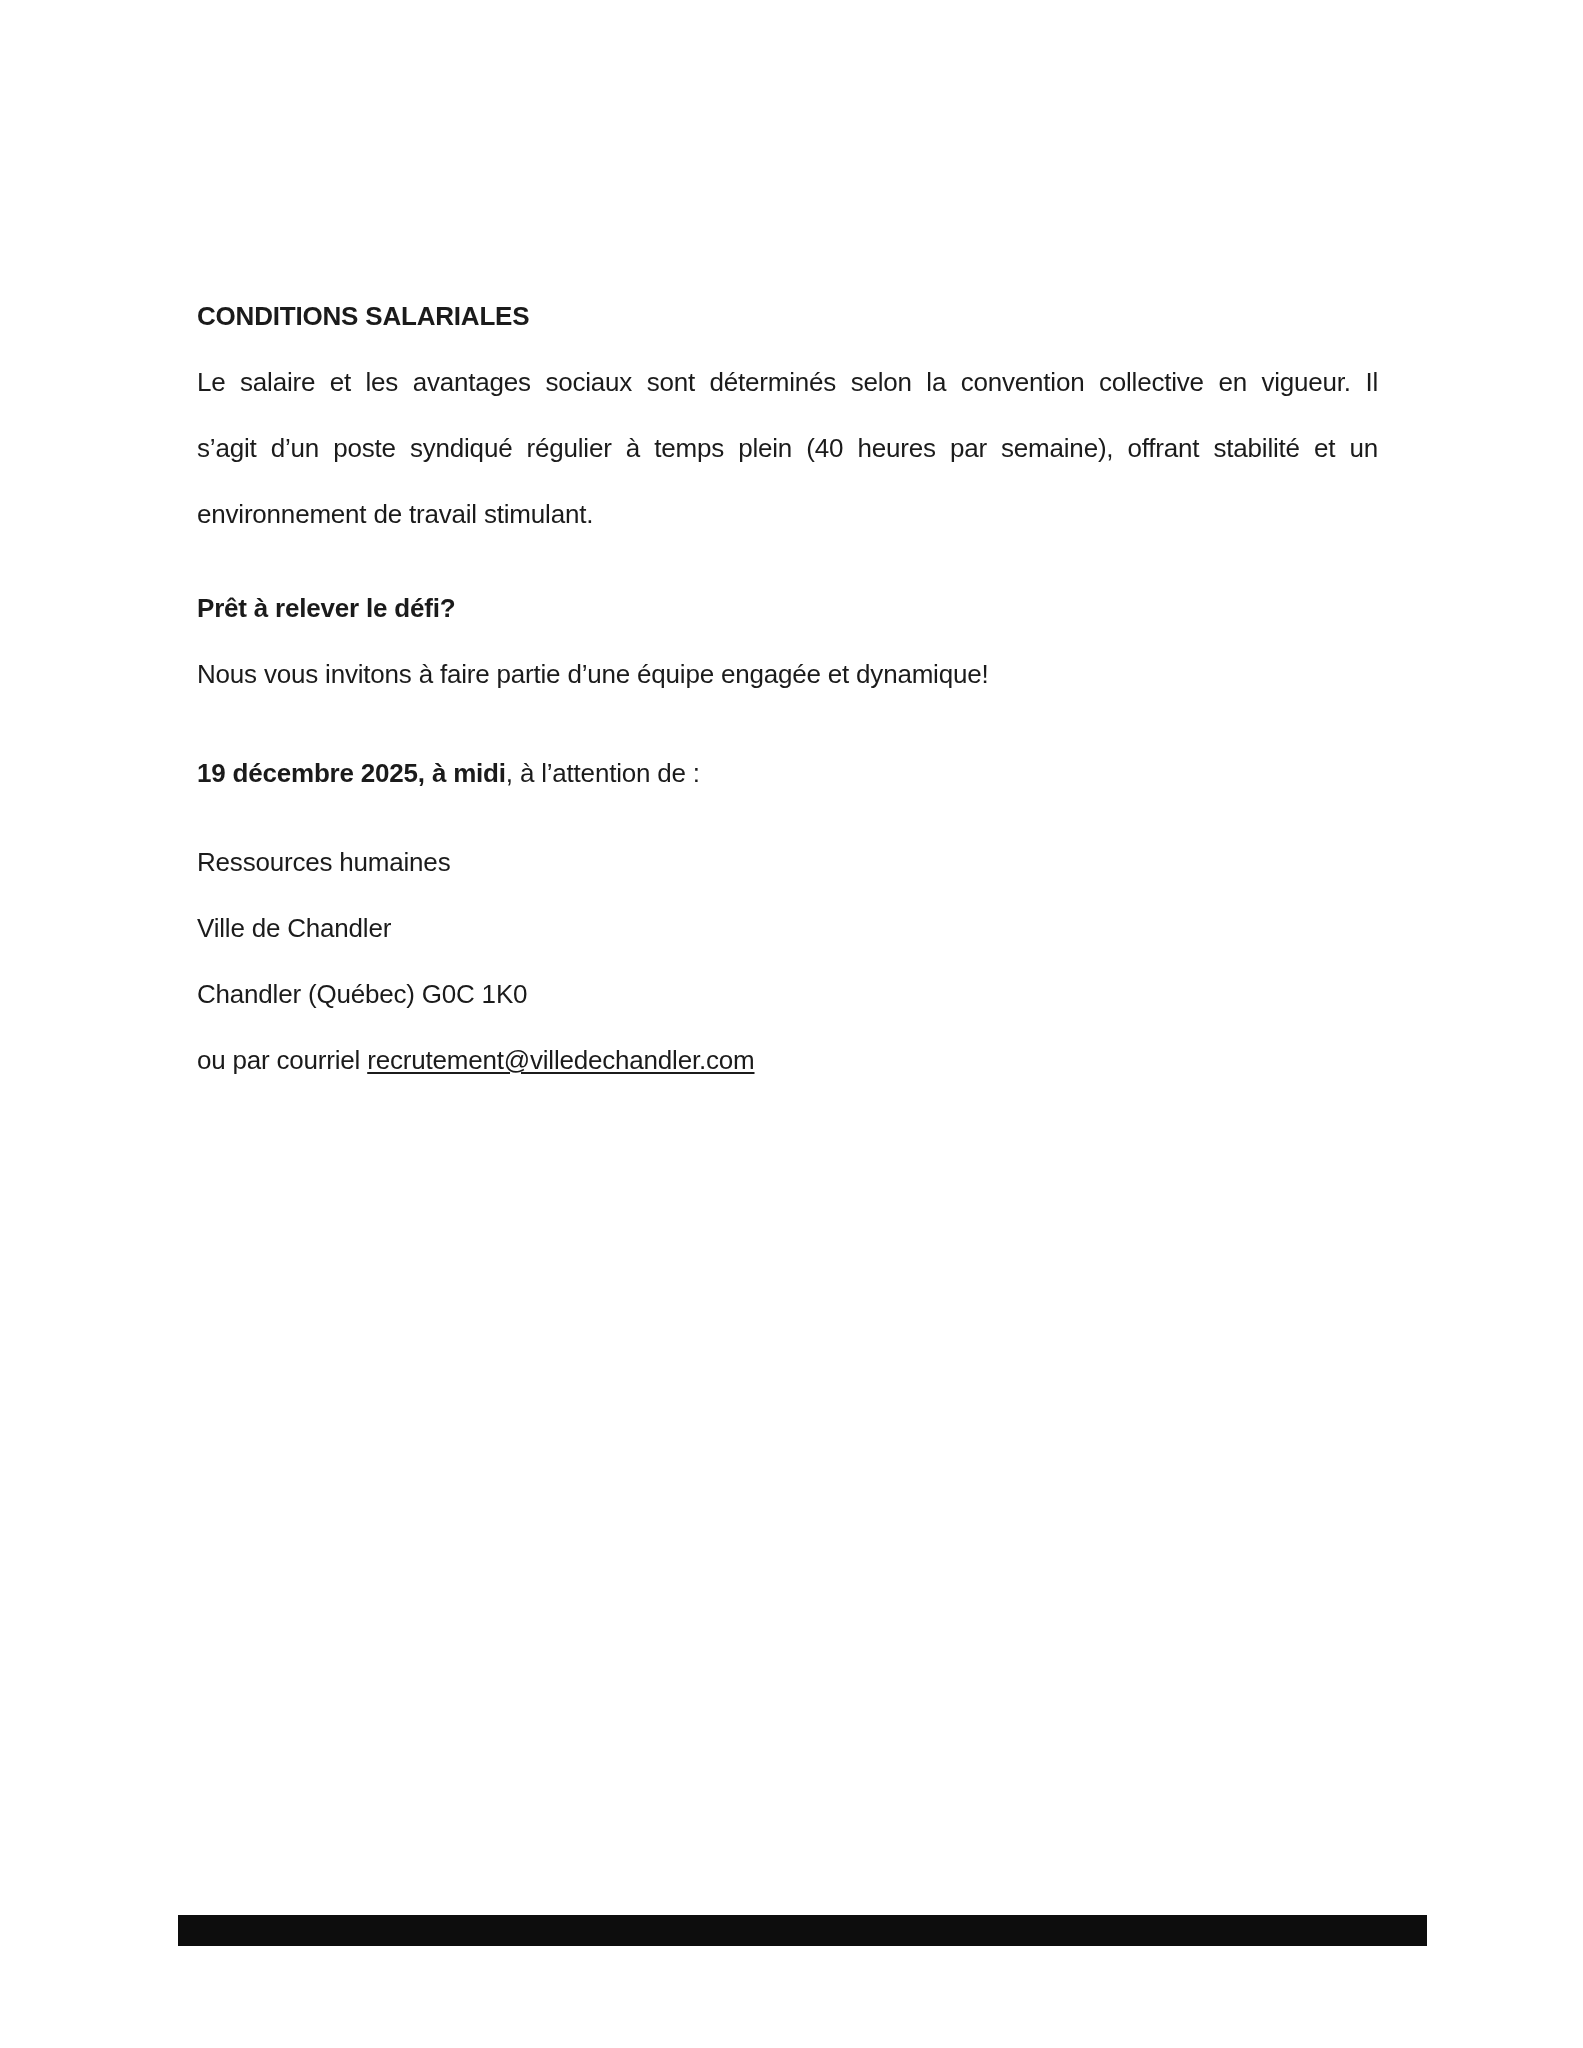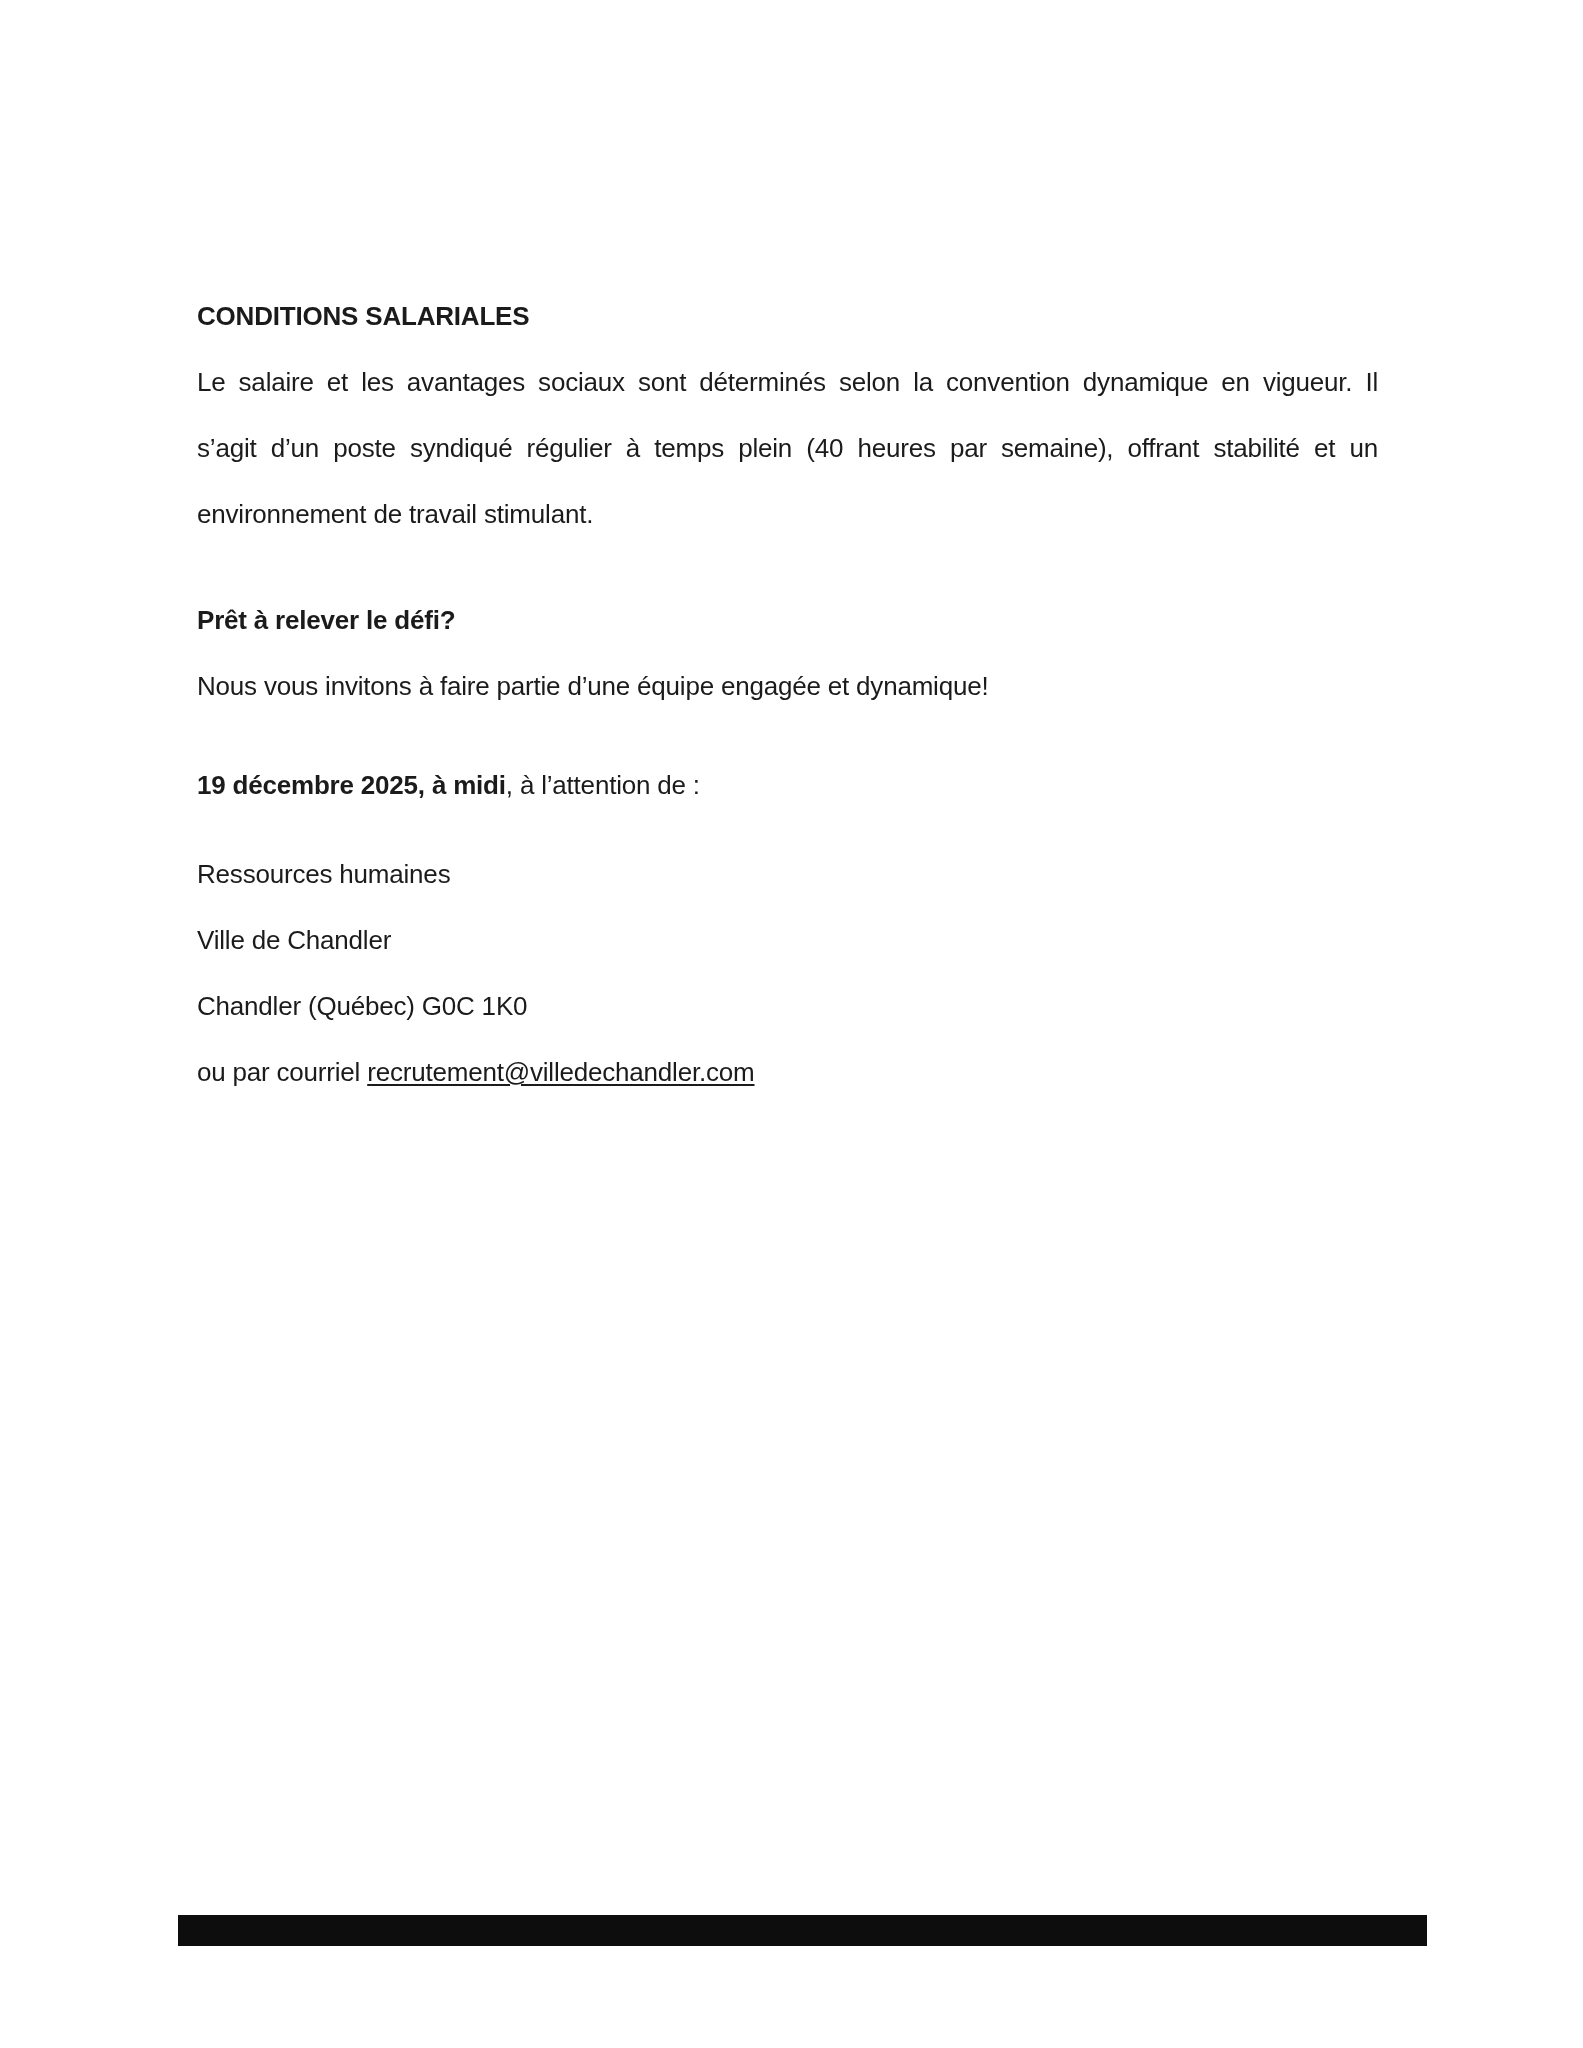--- a/index.html
+++ b/index.html
@@ -45,21 +45,21 @@
     white-space: normal;
   }
   .bold {
     font-weight: bold;
   }
   
   .just {
     text-align: justify;
     text-align-last: justify;
   }
-  .gap-md { margin-top: 40px; }
+  .gap-md { margin-top: 28px; }
   .gap-lg { margin-top: 33px; }
   .gap-sm { margin-top: 23px; }
   .email {
     text-decoration: underline;
     text-underline-offset: 3px;
     color: #1b1b1b;
     cursor: pointer;
   }
   .footer-rule {
     position: absolute;
@@ -72,21 +72,21 @@
 </style>
 </head>
 <body>
 
 <div class="page">
 
   <main class="content">
 
     <section>
       <h2 class="line bold">CONDITIONS SALARIALES</h2>
-      <div class="line just">Le salaire et les avantages sociaux sont déterminés selon la convention dynamique en vigueur. Il</div>
+      <div class="line just">Le salaire et les avantages sociaux sont déterminés selon la convention collective en vigueur. Il</div>
       <div class="line just">s’agit d’un poste syndiqué régulier à temps plein (40 heures par semaine), offrant stabilité et un</div>
       <div class="line">environnement de travail stimulant.</div>
     </section>
 
     <section class="gap-md">
       <h3 class="line bold">Prêt à relever le défi?</h3>
       <div class="line">Nous vous invitons à faire partie d’une équipe engagée et dynamique!</div>
     </section>
 
     <section class="gap-lg">

